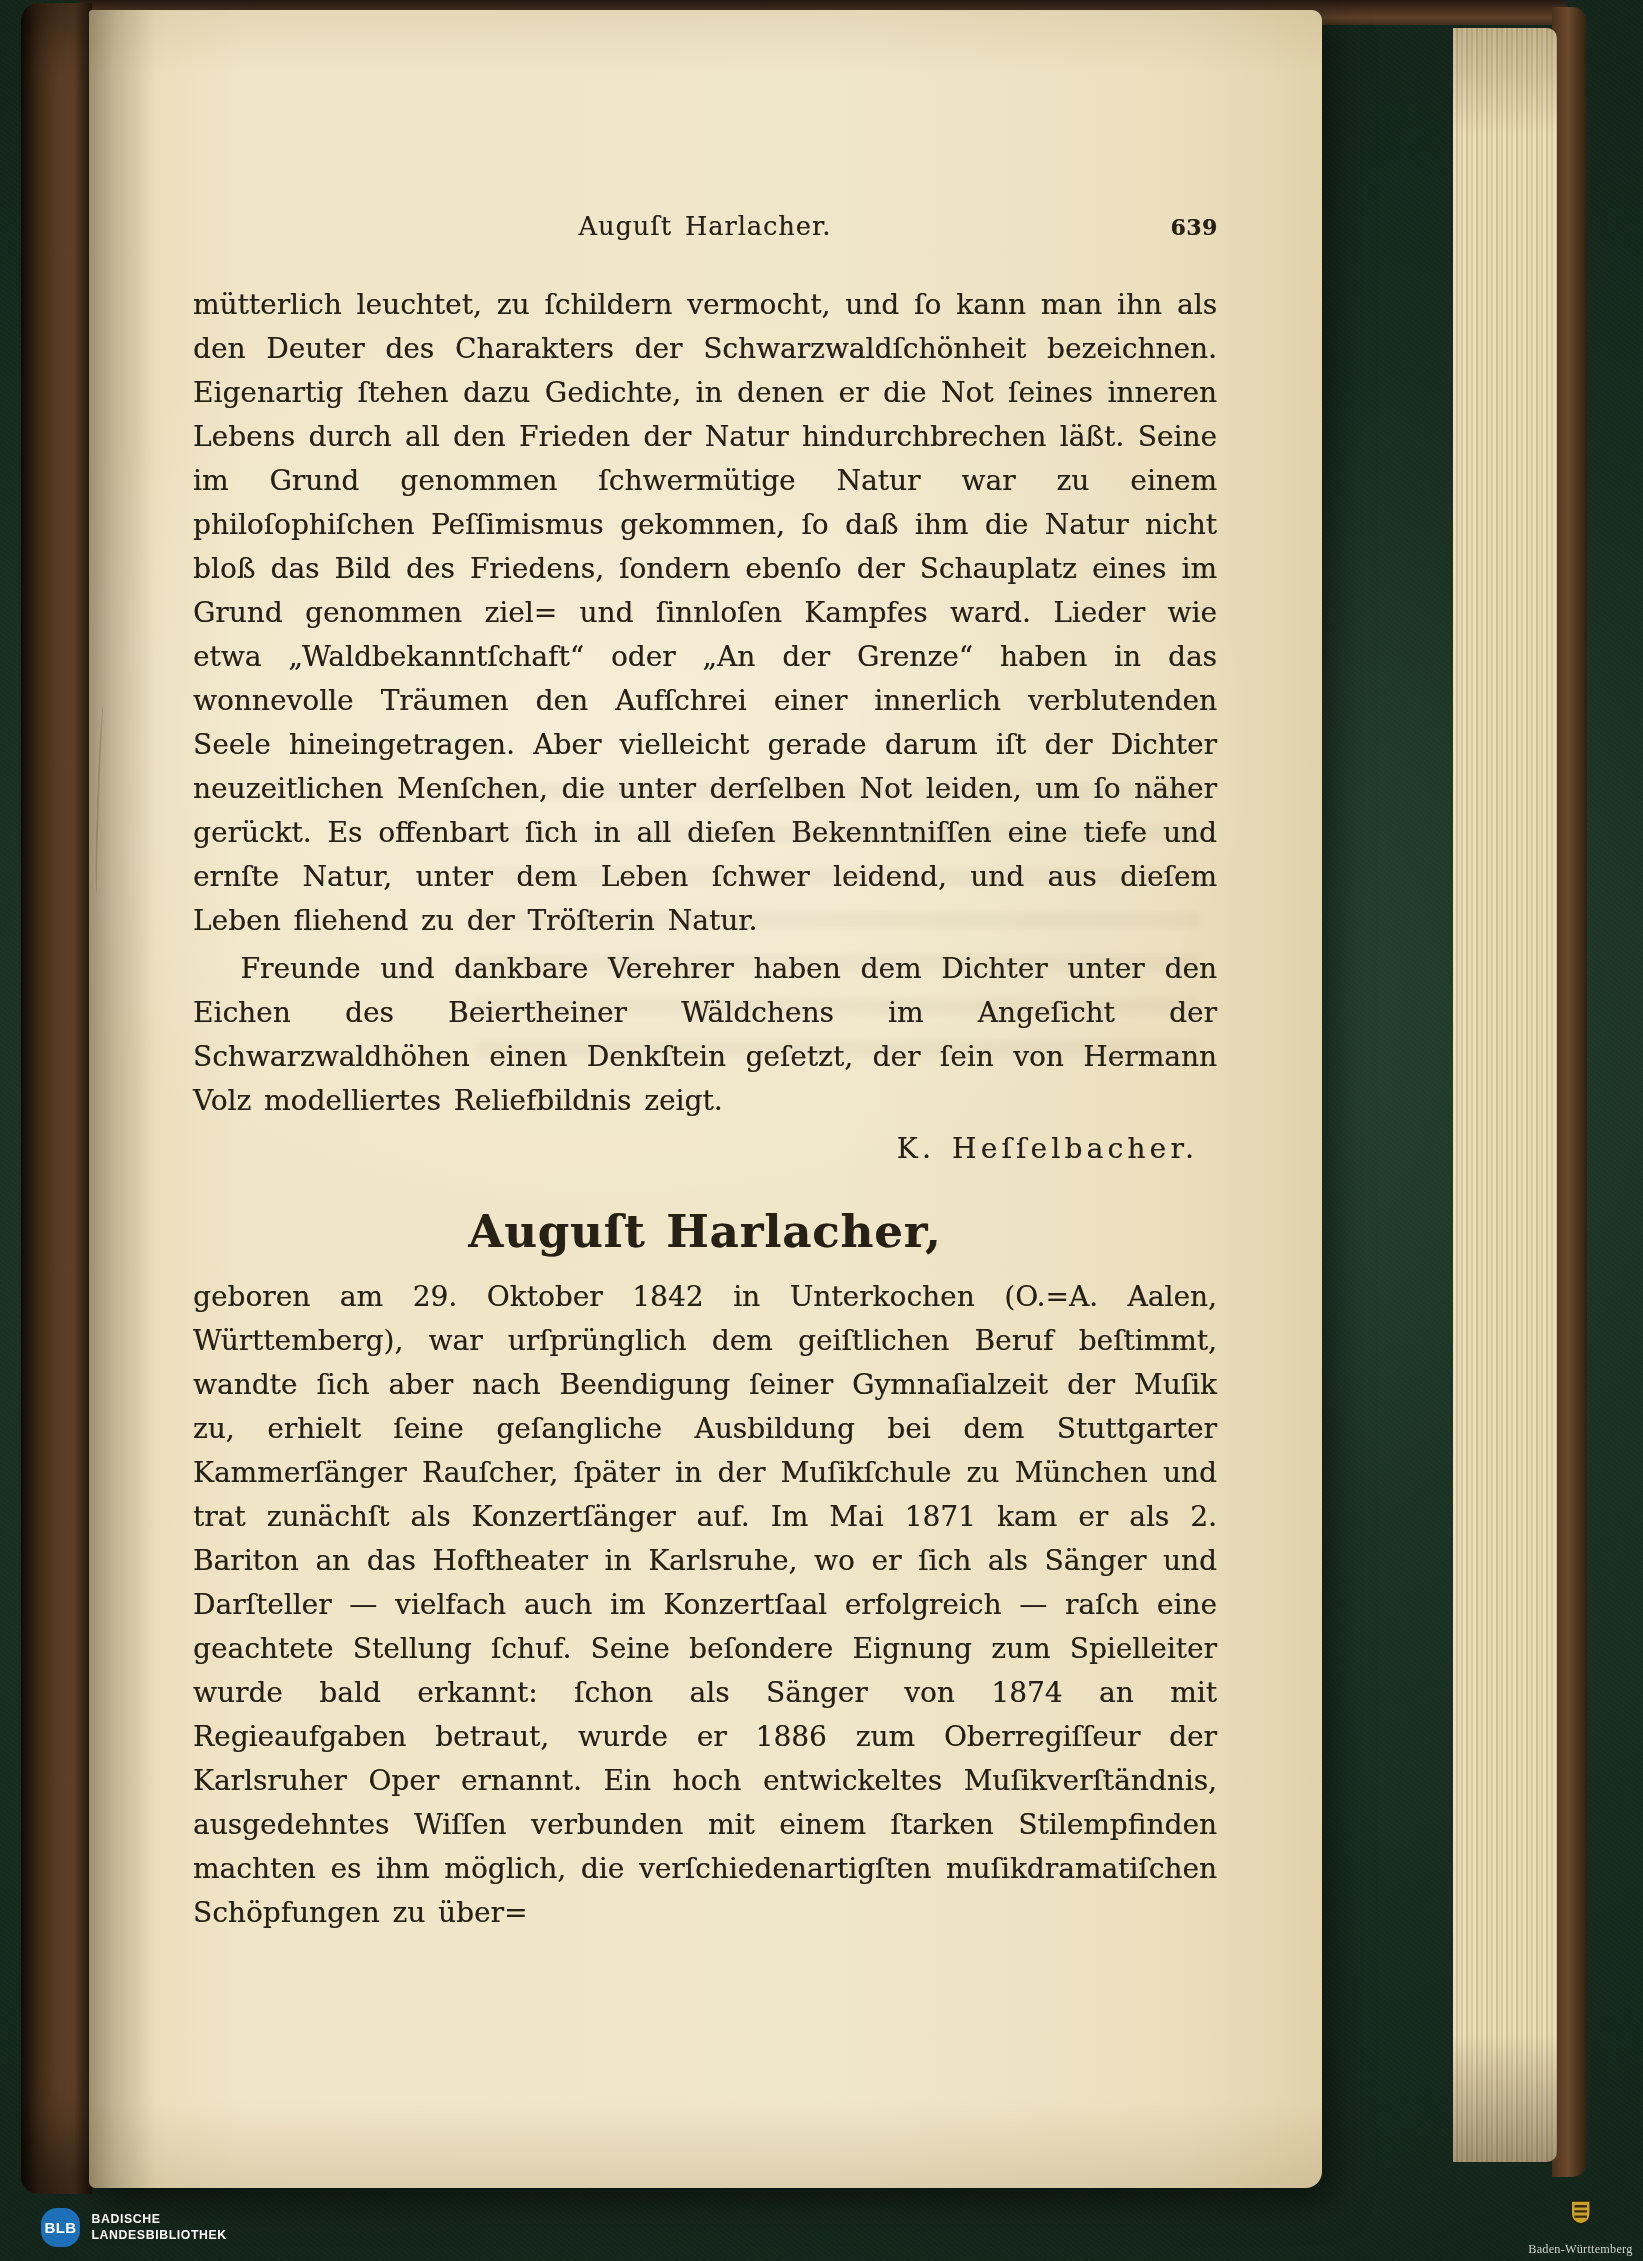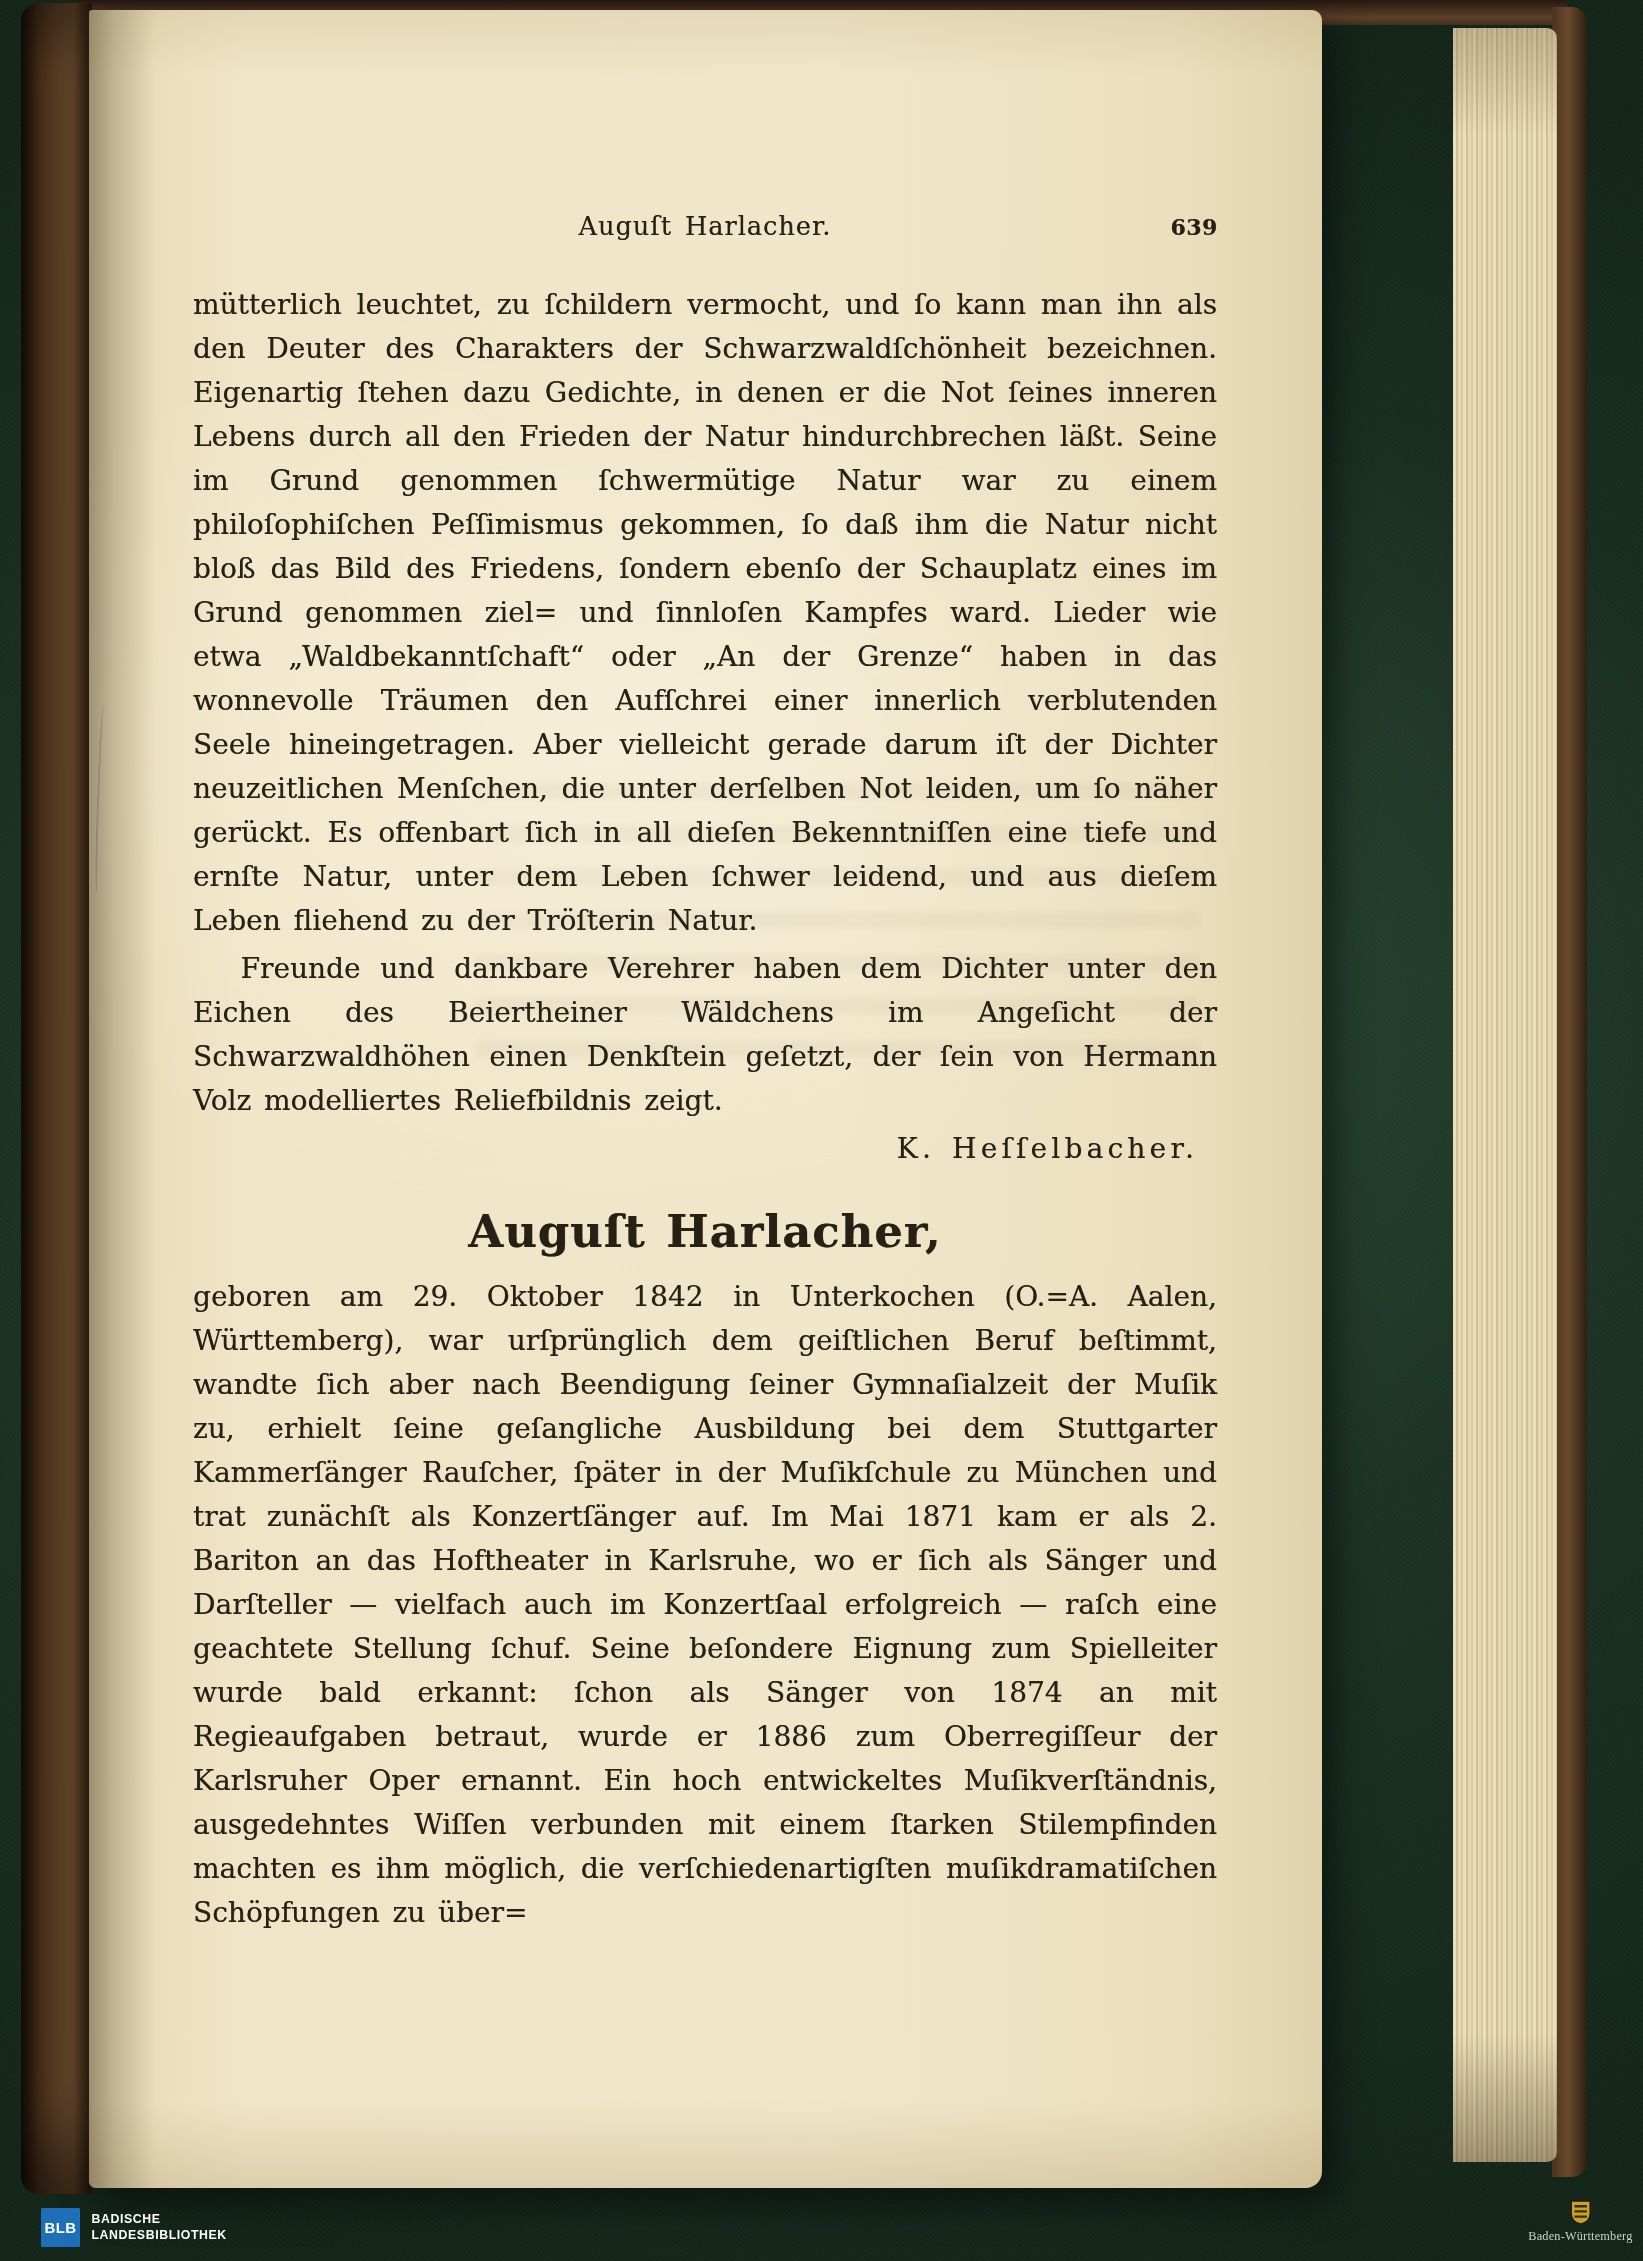--- a/index.html
+++ b/index.html
@@ -101,29 +101,29 @@
     margin:39px 0 21.4px;text-align:center;
     font-size:45px;font-weight:bold;letter-spacing:.02em;
   }
   
   .footer-left{
     position:absolute;left:41px;top:2208px;
     display:flex;align-items:center;gap:11.5px;
     font-family:"Liberation Sans","DejaVu Sans",sans-serif;
   }
   .blb-badge{
-    width:39px;height:39px;border-radius:1px;
+    width:39px;height:39px;border-radius:16px;
     background:#1d6fb8;color:#ffffff;
     font-weight:bold;font-size:15px;letter-spacing:0.4px;
     display:flex;align-items:center;justify-content:center;
   }
   .lib-name{color:#ffffff;font-size:12.3px;font-weight:bold;letter-spacing:0.6px;line-height:1.3}
   .footer-right{
     position:absolute;right:11.5px;top:2200px;
-    display:flex;flex-direction:column;align-items:center;gap:4px;
+    display:flex;flex-direction:column;align-items:center;gap:17px;
   }
   .bw-crest{width:21.4px;height:25px}
   .bw-text{
     color:#ccd3cb;font-size:12.3px;letter-spacing:0.2px;
     font-family:"Liberation Serif","DejaVu Serif",serif;
   }
 </style>
 </head>
 <body>
 

